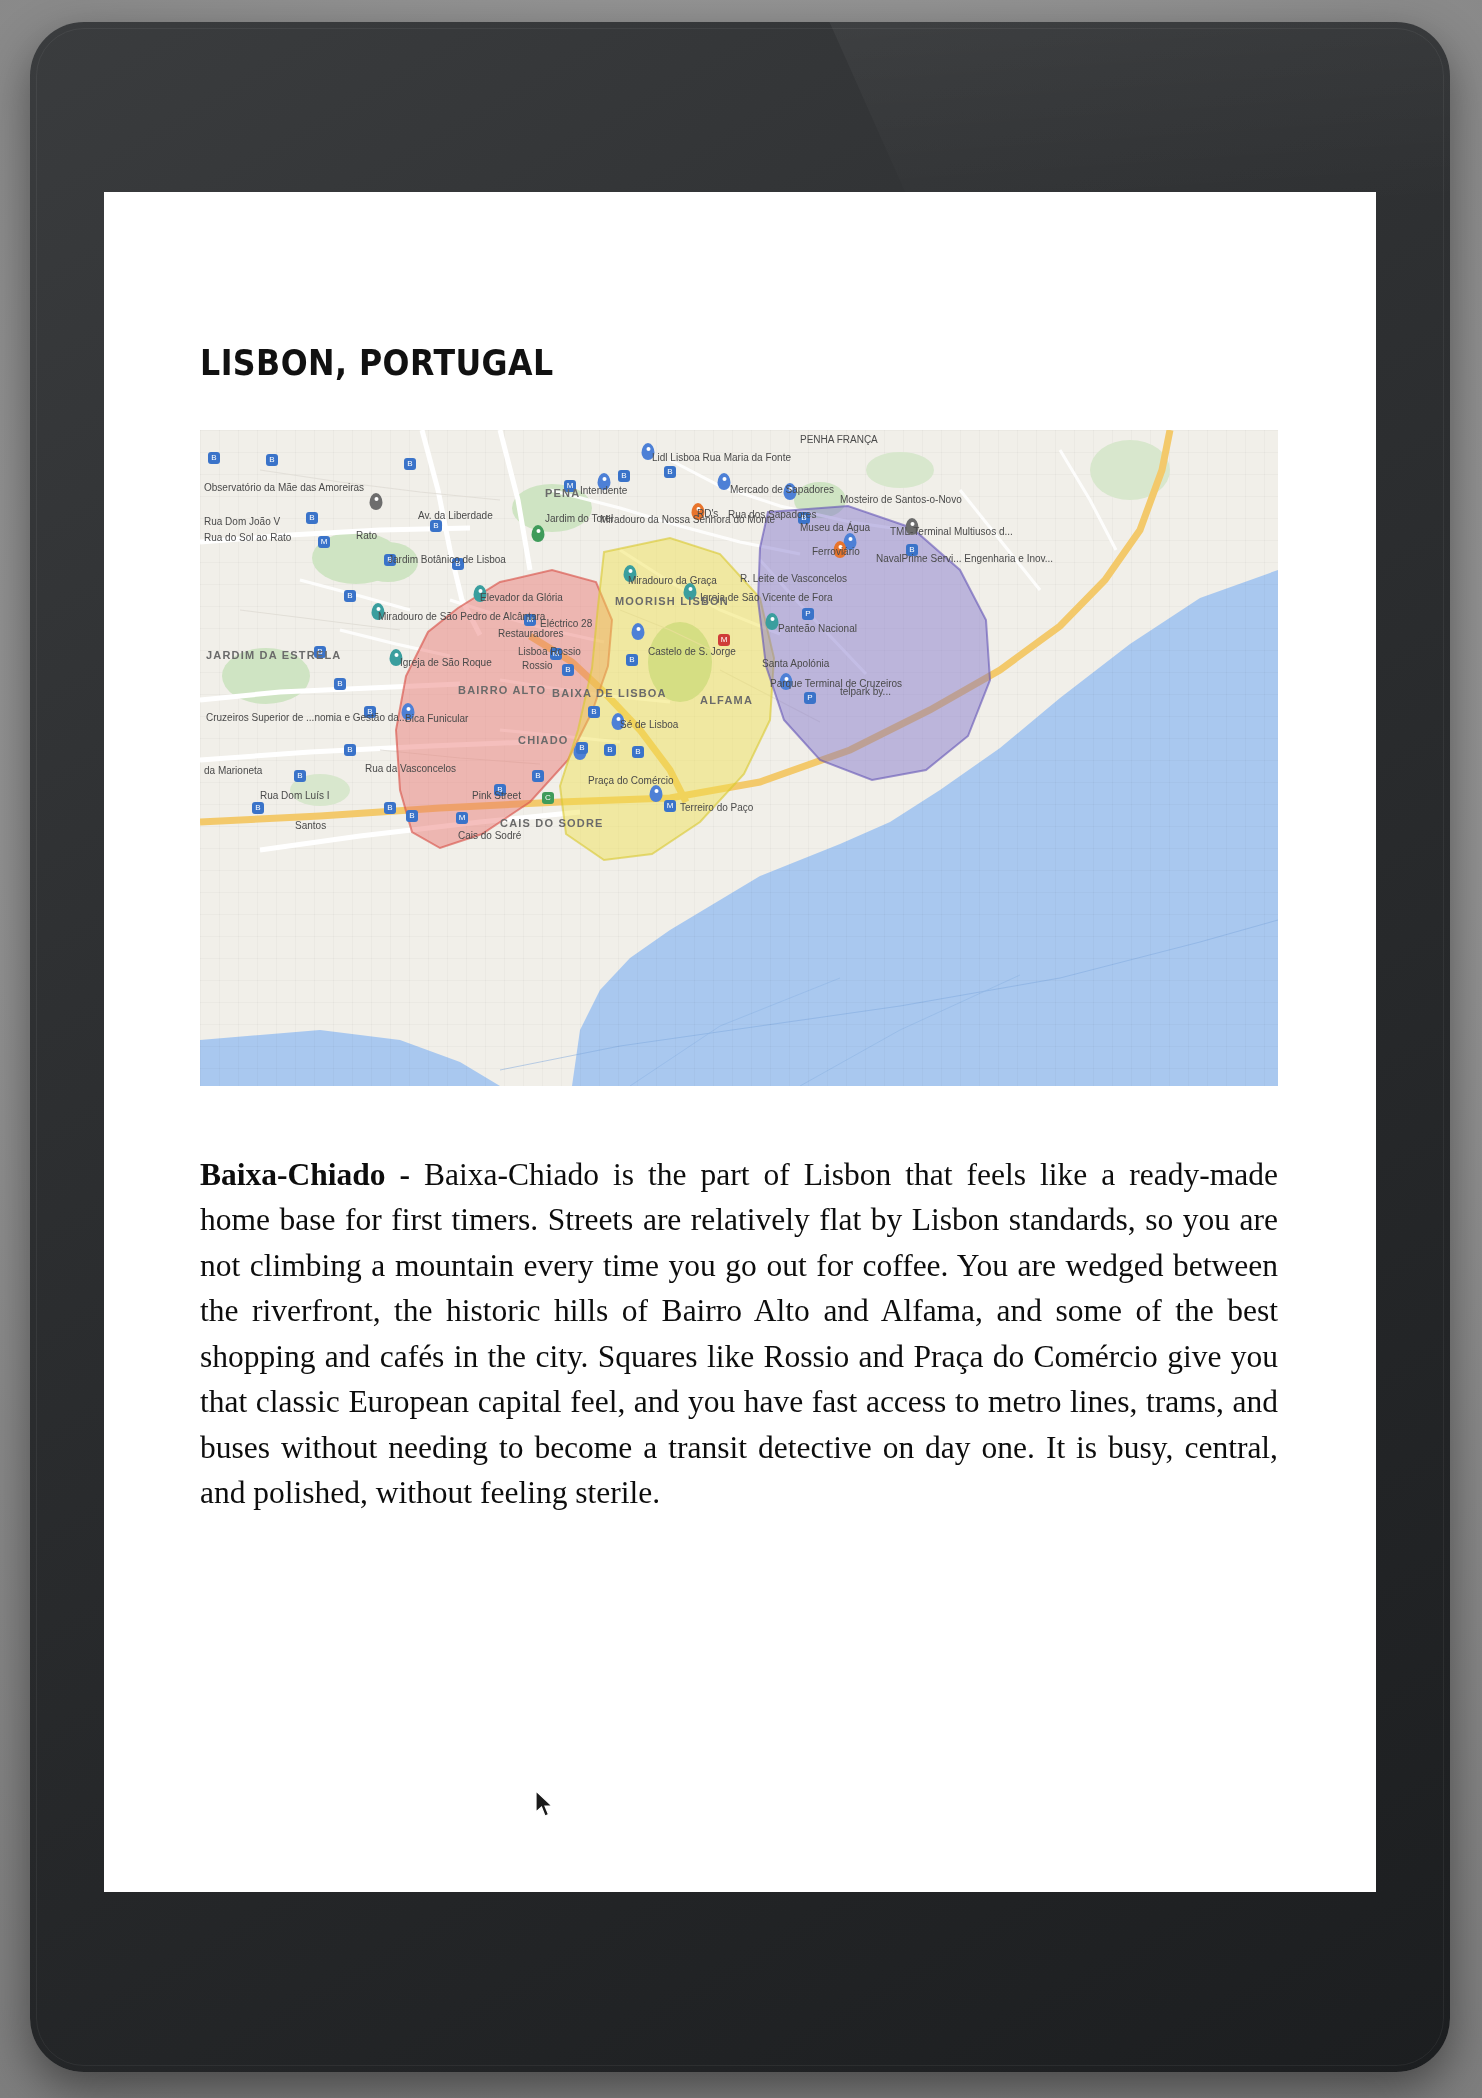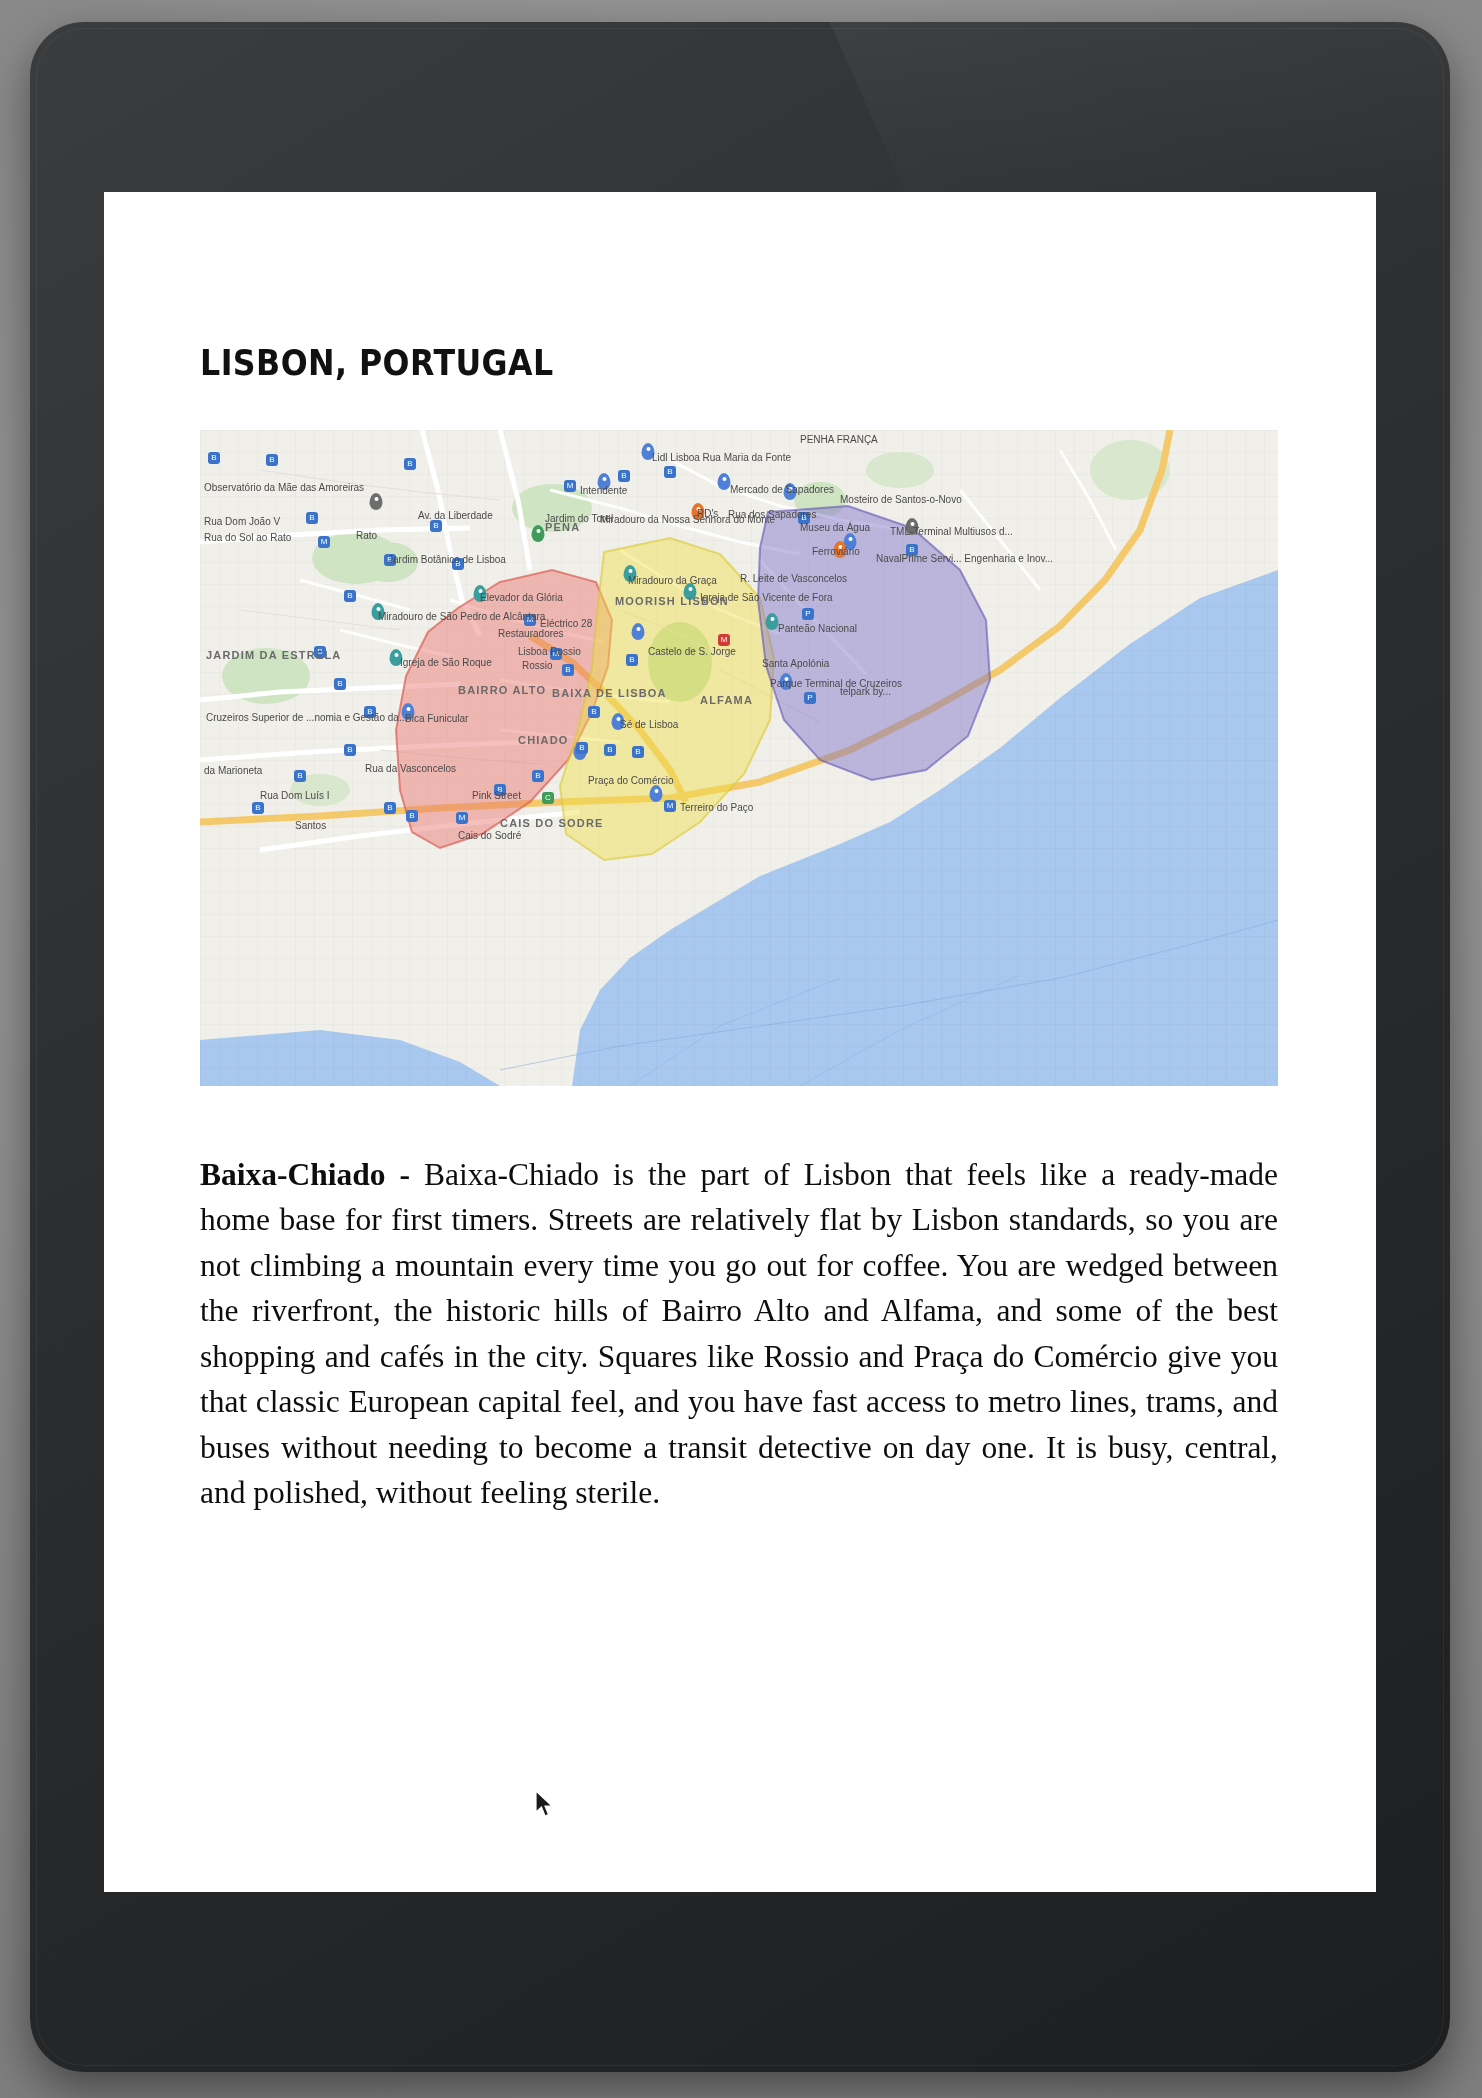--- a/index.html
+++ b/index.html
@@ -382,21 +382,21 @@
             <div class="map-label " style="left: 60px; top: 360px;">Rua Dom Luís I</div>
             <div class="map-label " style="left: 272px; top: 360px;">Pink Street</div>
             <div class="map-label " style="left: 480px; top: 372px;">Terreiro do Paço</div>
             <div class="map-label " style="left: 95px; top: 390px;">Santos</div>
             <div class="map-label " style="left: 258px; top: 400px;">Cais do Sodré</div>
             <div class="map-label " style="left: 4px; top: 52px;">Observatório da Mãe das Amoreiras</div>
             <div class="map-label " style="left: 4px; top: 86px;">Rua Dom João V</div>
             <div class="map-label " style="left: 4px; top: 102px;">Rua do Sol ao Rato</div>
             <div class="map-label " style="left: 4px; top: 335px;">da Marioneta</div>
             <div class="map-label " style="left: 600px; top: 4px;">PENHA FRANÇA</div>
-            <div class="map-label caps" style="left: 345px; top: 58px; margin-top: 34px;">PENA</div>
+            <div class="map-label caps" style="left: 345px; top: 58px;">PENA</div>
             <div class="map-label caps" style="left: 415px; top: 166px;">MOORISH LISBON</div>
             <div class="map-label caps" style="left: 258px; top: 255px;">BAIRRO ALTO</div>
             <div class="map-label caps" style="left: 352px; top: 258px;">BAIXA DE LISBOA</div>
             <div class="map-label caps" style="left: 500px; top: 265px;">ALFAMA</div>
             <div class="map-label caps" style="left: 318px; top: 305px;">CHIADO</div>
             <div class="map-label caps" style="left: 300px; top: 388px;">CAIS DO SODRE</div>
             <div class="map-label caps" style="left: 6px; top: 220px;">JARDIM DA ESTRELA</div>
           </div>
       </div>
 

